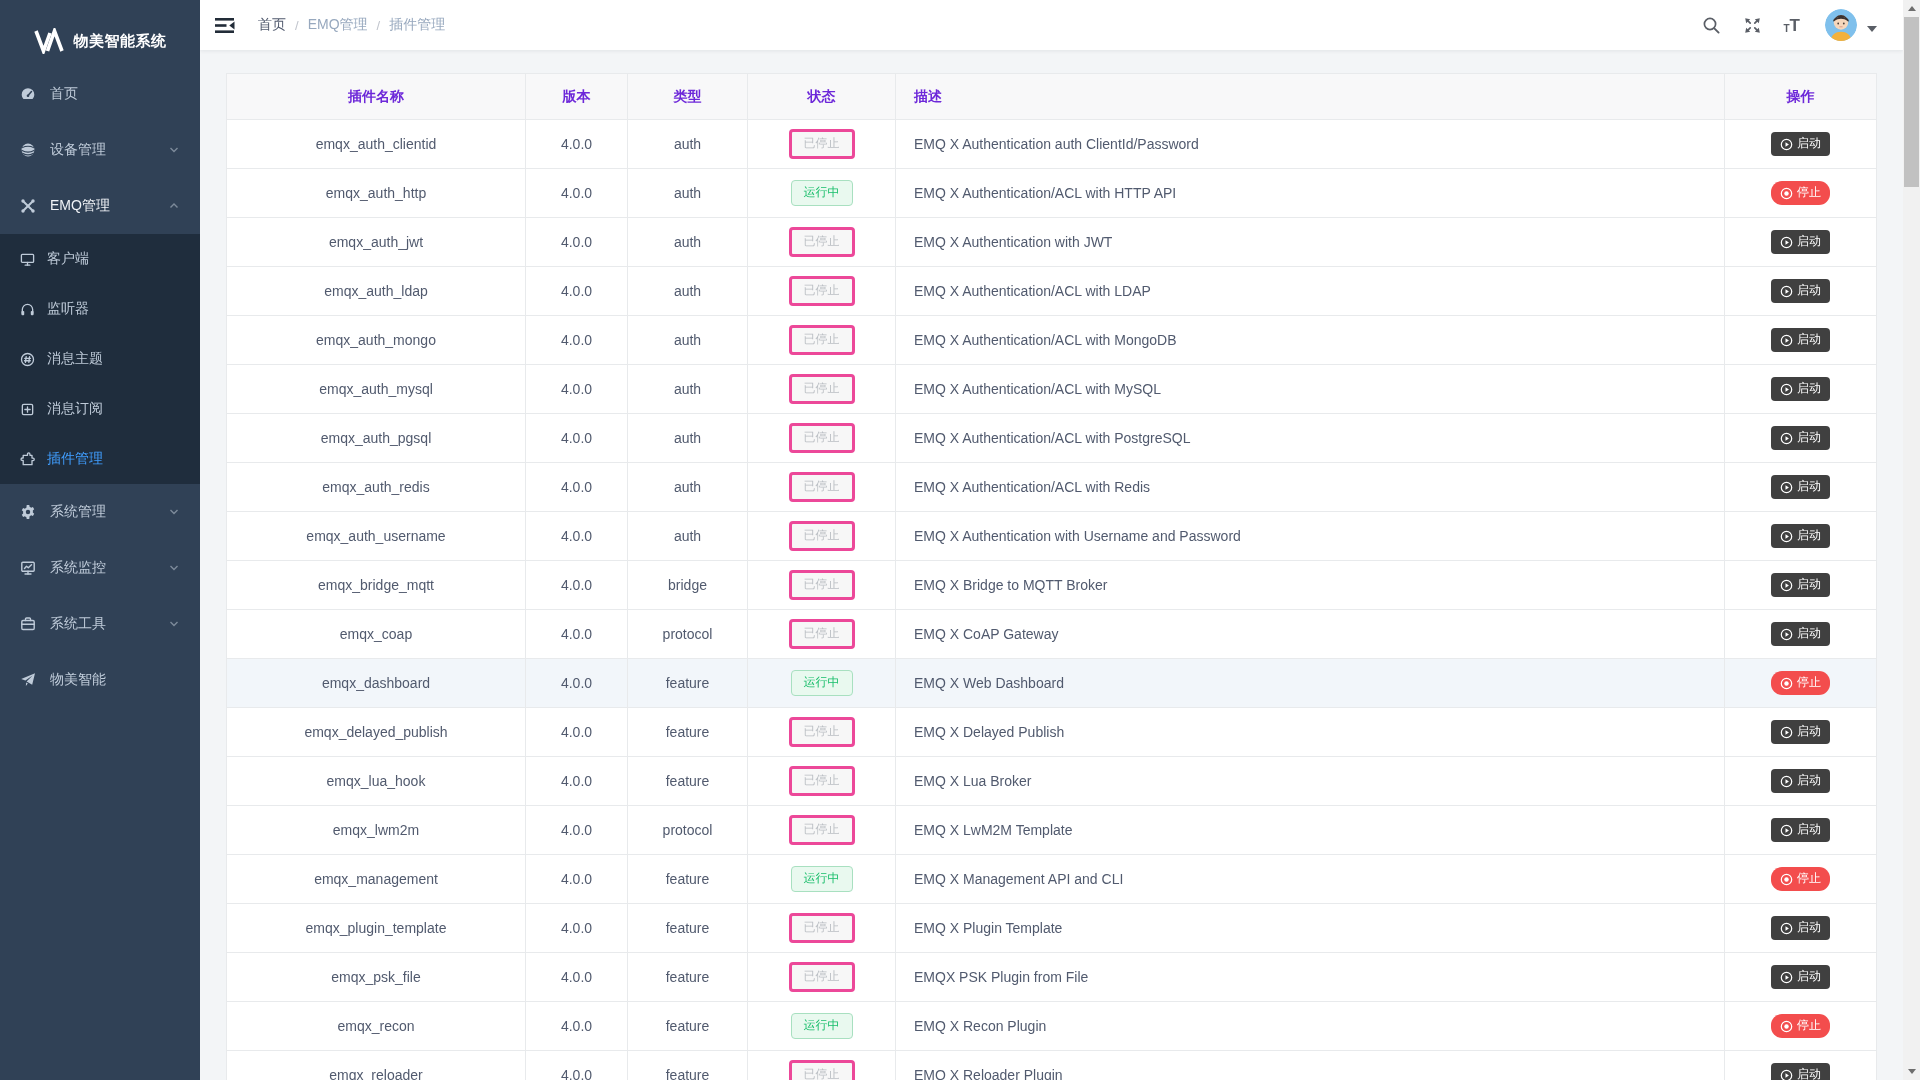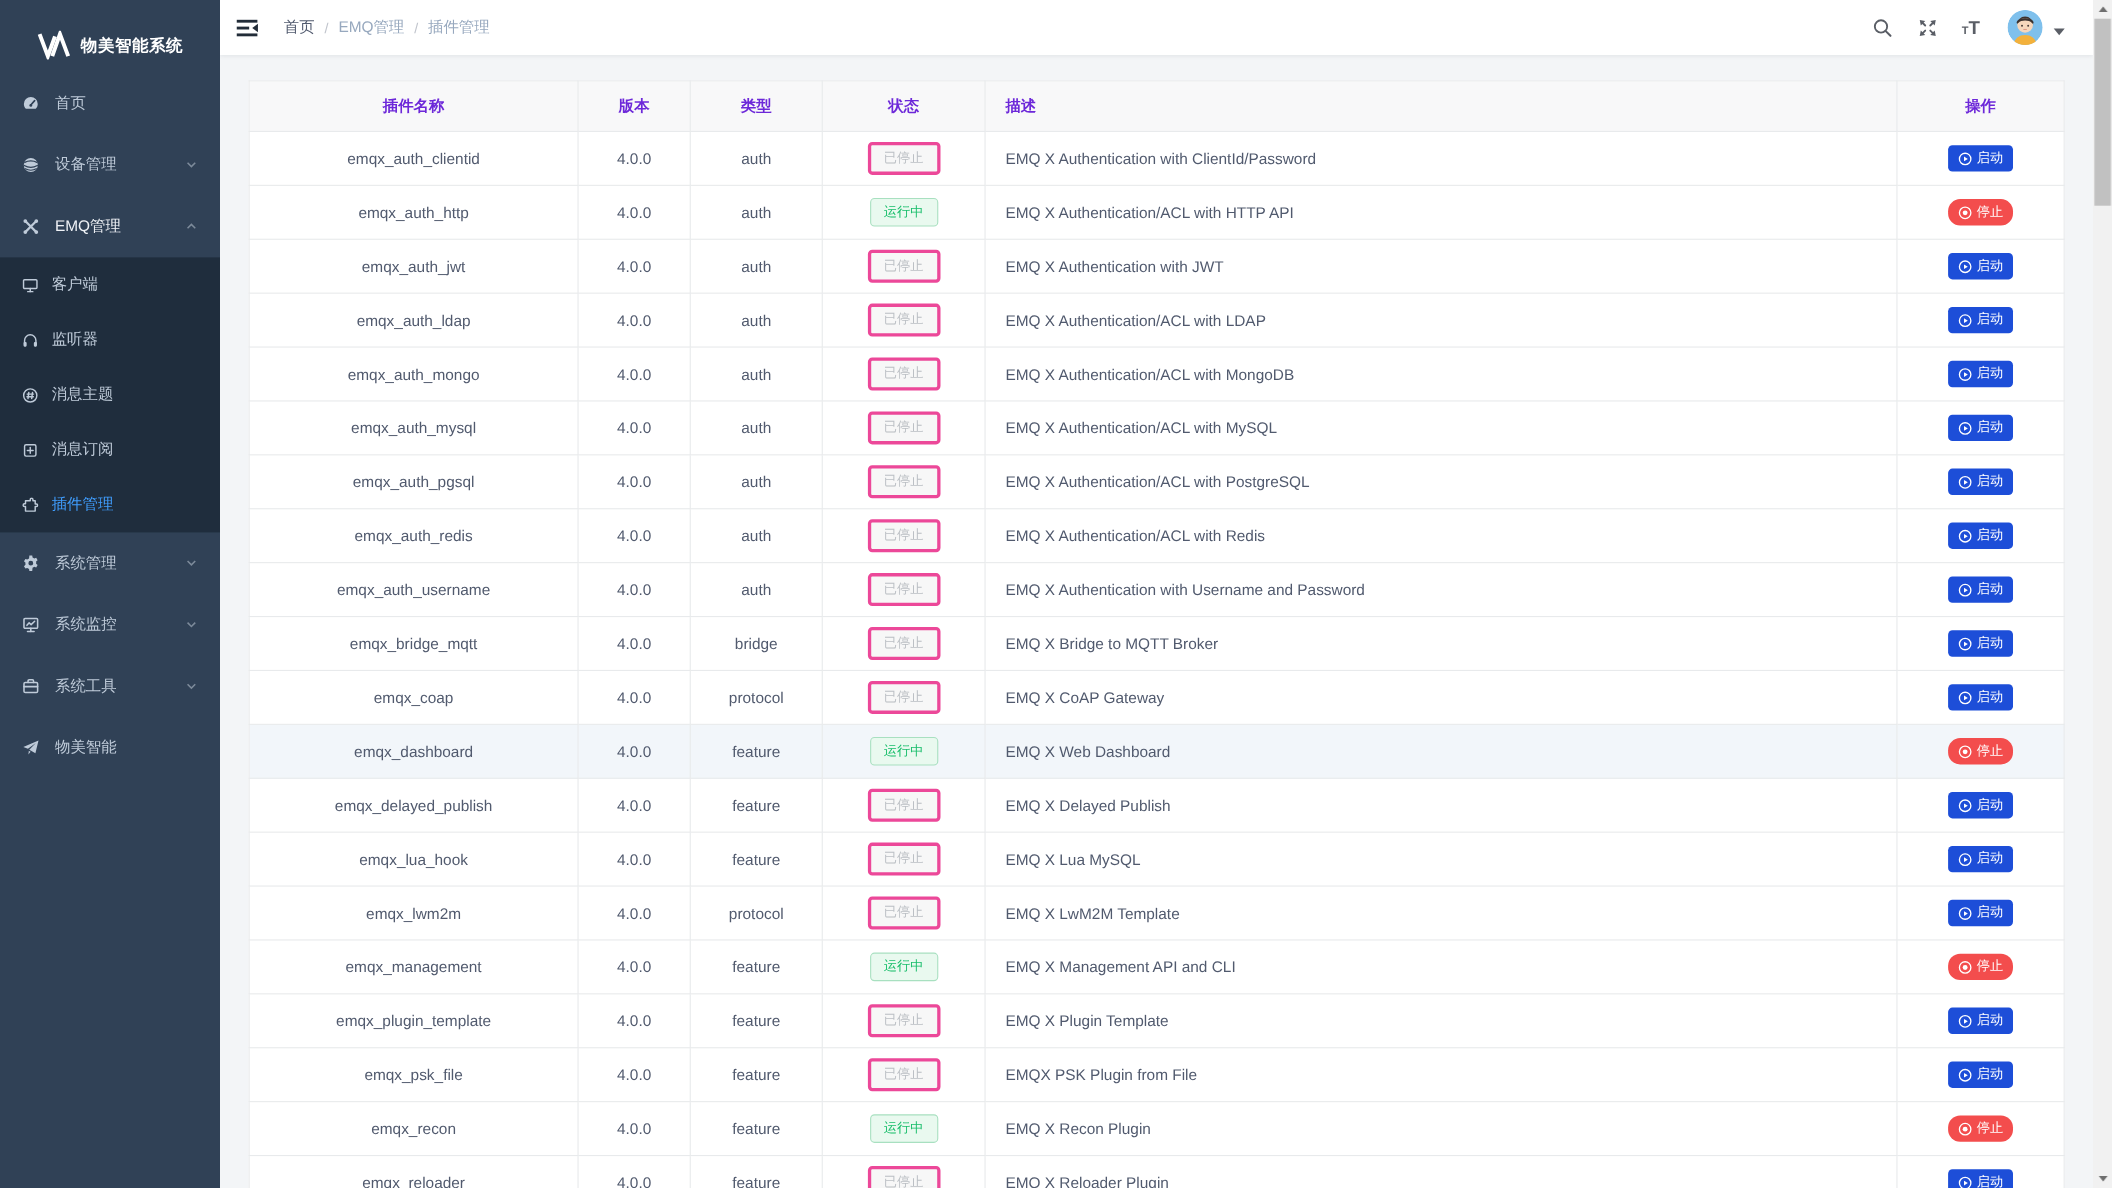--- a/index.html
+++ b/index.html
@@ -56,21 +56,21 @@
   table.plugins tr.hl td { background:#f2f6fa; }
 
   .badge { display:inline-block; min-width:56px; padding:5px 12px; font-size:12px;
     border-radius:4px; line-height:1.1; }
   .badge.stopped { background:#f7f7f7; border:3px solid #ec4899; color:#bbbfc4; }
   .badge.running { background:#e9f9ef; border:1px solid #a8e0c0; color:#19be6b; }
 
   button.act { display:inline-flex; align-items:center; gap:4px; border:none; cursor:pointer;
     color:#fff; font-size:12px; padding:5px 9px; border-radius:4px; line-height:1.1;
     font-family:inherit; }
-  button.act.start { background:#1d4ed8; }
+  button.act.start { background:#404040; }
   button.act.stop  { background:#f34d4d;border-radius:11px; }
   button.act svg { display:block; }
 
   
   .scrollbar { position:fixed; right:0; top:0; width:17px; height:1080px; background:#f1f1f1; z-index:40; }
   .sb-arrow { position:absolute; left:0; width:17px; height:17px; display:flex; align-items:center; justify-content:center; }
   .sb-arrow.up { top:0; }
   .sb-arrow.down { bottom:0; }
   .tri-up { width:0; height:0; border-left:4px solid transparent; border-right:4px solid transparent; border-bottom:5px solid #6e6e6e; }
   .tri-down { width:0; height:0; border-left:4px solid transparent; border-right:4px solid transparent; border-top:5px solid #6e6e6e; }
@@ -287,21 +287,21 @@
         <th class="h-desc">描述</th>
         <th>操作</th>
       </tr>
     </thead>
     <tbody>
         <tr>
           <td><span>emqx_auth_clientid</span></td>
           <td><span>4.0.0</span></td>
           <td><span>auth</span></td>
           <td><span class="badge stopped">已停止</span></td>
-          <td class="desc"><span>EMQ X Authentication with ClientId/Password</span></td>
+          <td class="desc"><span>EMQ X Authentication auth ClientId/Password</span></td>
           <td><button class="act start">
               <svg width="13" height="13" viewBox="0 0 14 14">
                 <circle cx="7" cy="7" r="5.6" fill="none" stroke="#fff" stroke-width="1.3"></circle>
                 <path d="M5.9 4.7v4.6L9.6 7z" fill="#fff"></path>
               </svg>
               <span>启动</span>
             </button></td>
         </tr>
         <tr>
           <td><span>emqx_auth_http</span></td>
@@ -469,21 +469,21 @@
                 <path d="M5.9 4.7v4.6L9.6 7z" fill="#fff"></path>
               </svg>
               <span>启动</span>
             </button></td>
         </tr>
         <tr>
           <td><span>emqx_lua_hook</span></td>
           <td><span>4.0.0</span></td>
           <td><span>feature</span></td>
           <td><span class="badge stopped">已停止</span></td>
-          <td class="desc"><span>EMQ X Lua MySQL</span></td>
+          <td class="desc"><span>EMQ X Lua Broker</span></td>
           <td><button class="act start">
               <svg width="13" height="13" viewBox="0 0 14 14">
                 <circle cx="7" cy="7" r="5.6" fill="none" stroke="#fff" stroke-width="1.3"></circle>
                 <path d="M5.9 4.7v4.6L9.6 7z" fill="#fff"></path>
               </svg>
               <span>启动</span>
             </button></td>
         </tr>
         <tr>
           <td><span>emqx_lwm2m</span></td>

